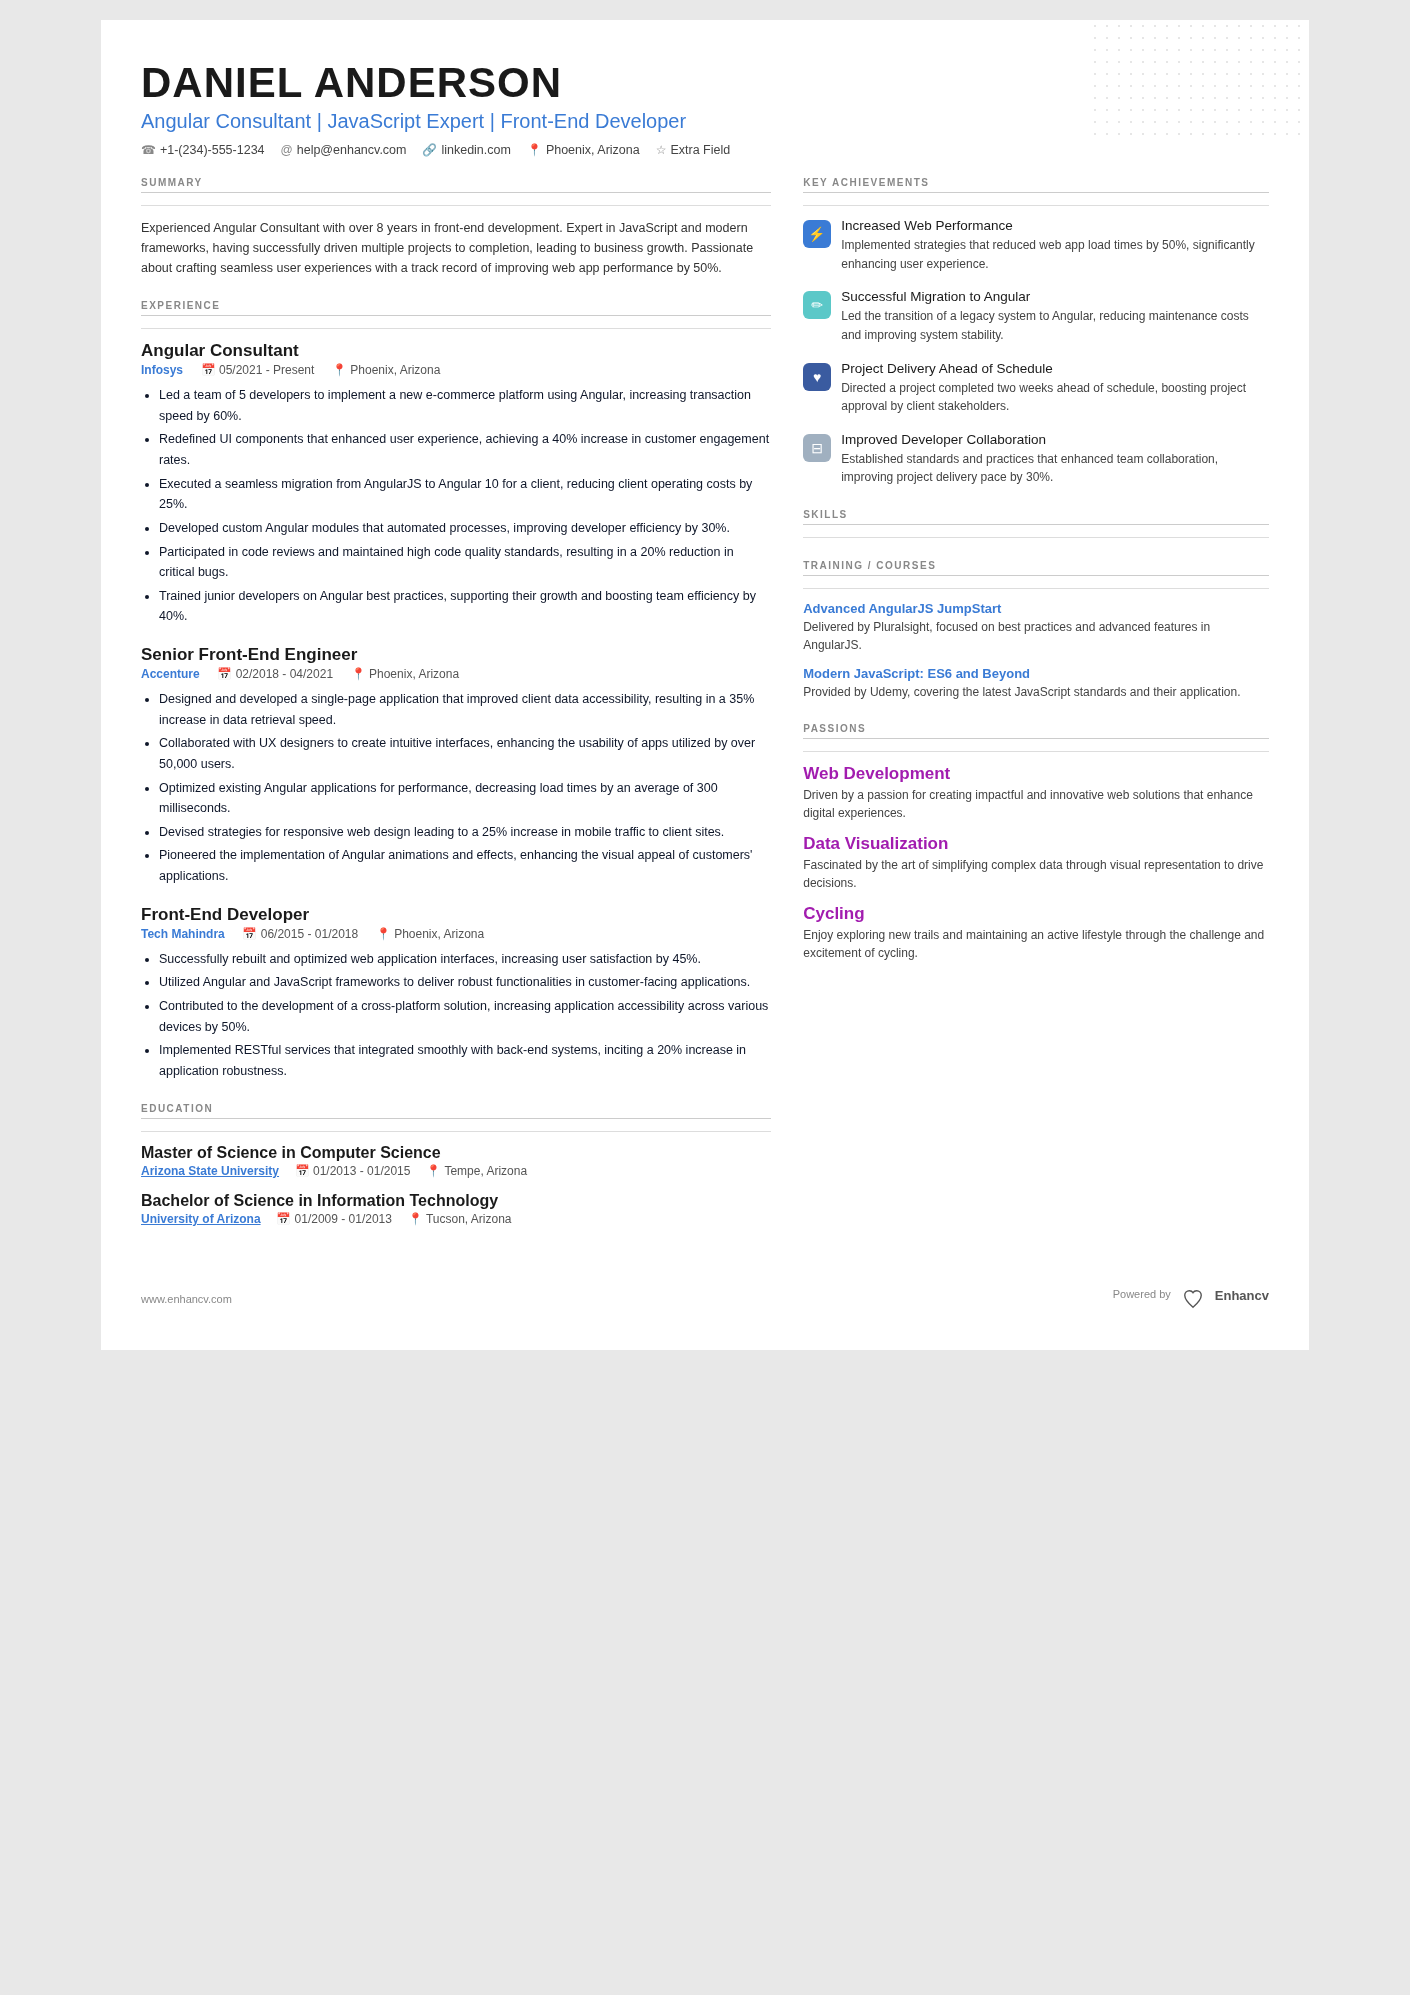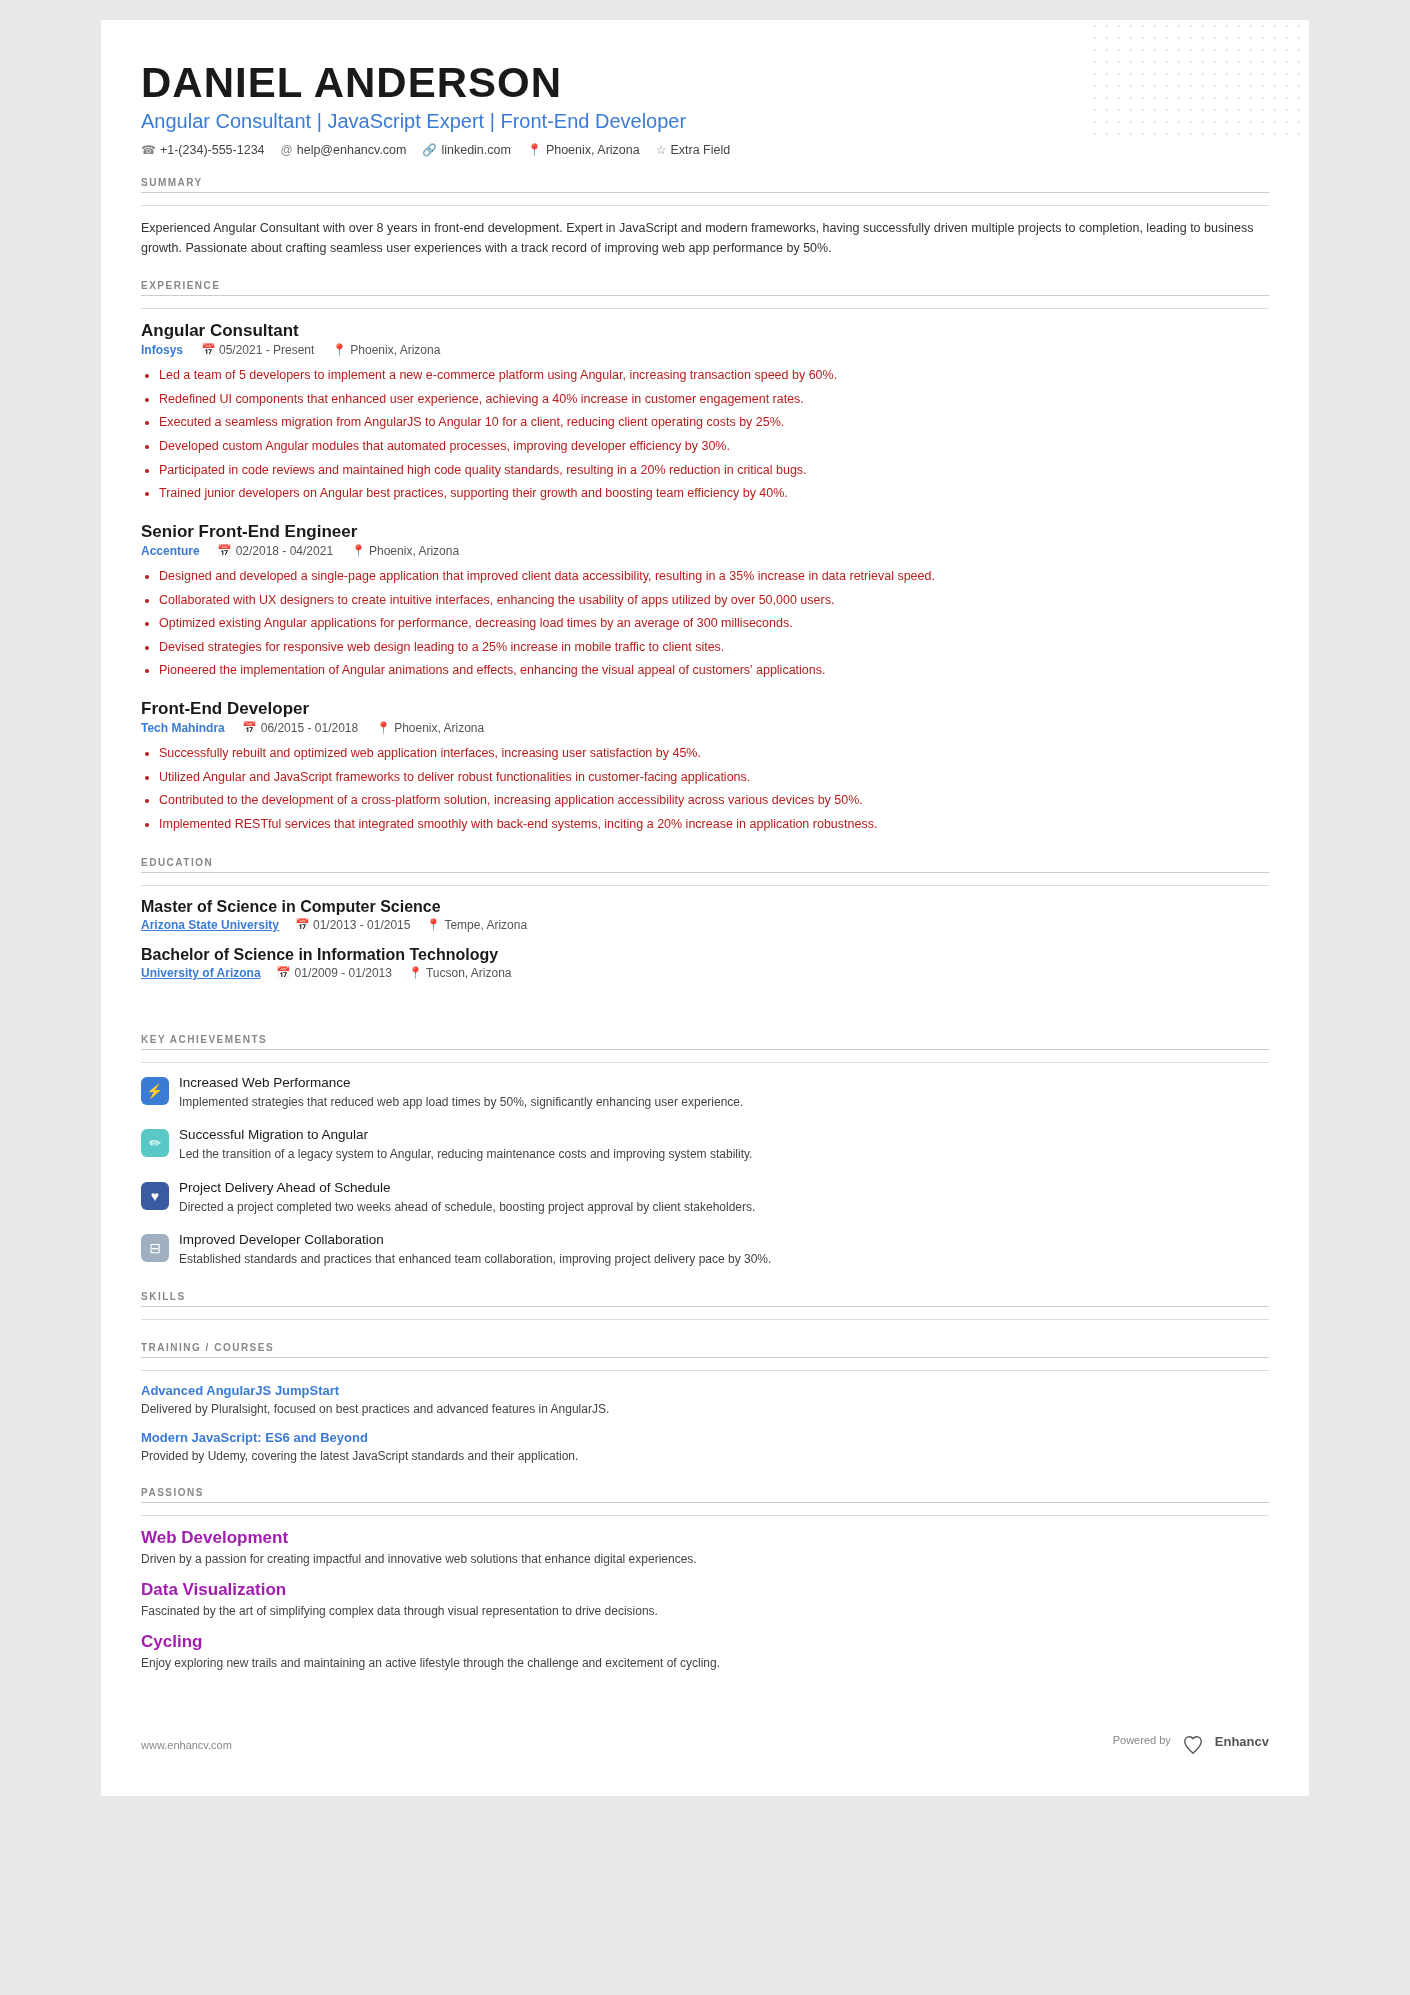--- a/index.html
+++ b/index.html
@@ -60,21 +60,20 @@
     }
     .contact-icon {
       color: #888;
       font-size: 12px;
     }
     
     .body-layout {
       display: flex;
       gap: 32px;
       margin-top: 18px;
-      flex-direction: column;
     }
     .left-col {
       flex: 1.15;
     }
     .right-col {
       flex: 0.85;
     }
     .section {
       margin-bottom: 22px;
     }
@@ -120,21 +119,21 @@
     .job-location {
       color: #555;
       display: flex;
       align-items: center;
       gap: 3px;
     }
     .bullet-list {
       list-style: disc;
       padding-left: 18px;
       font-size: 12.5px;
-      color: #b91c1c;
+      color: #0f172a;
       line-height: 1.65;
     }
     .bullet-list li {
       margin-bottom: 3px;
     }
     .job-entry {
       margin-bottom: 18px;
     }
     
     .edu-degree {

